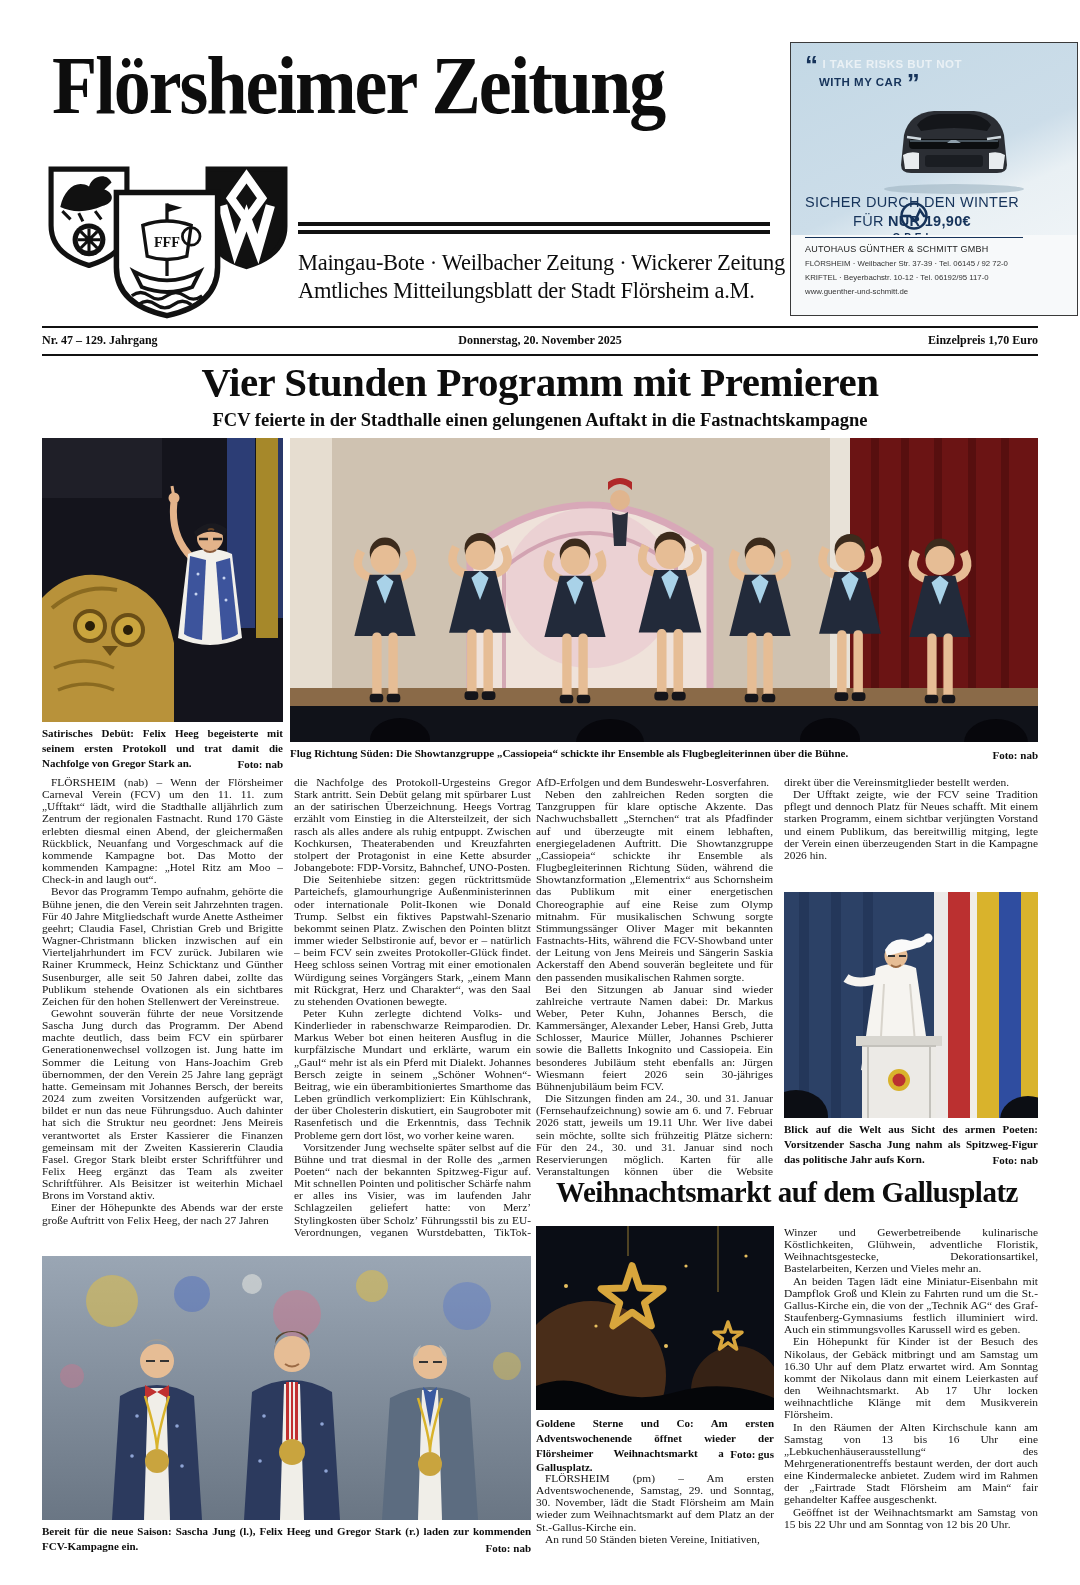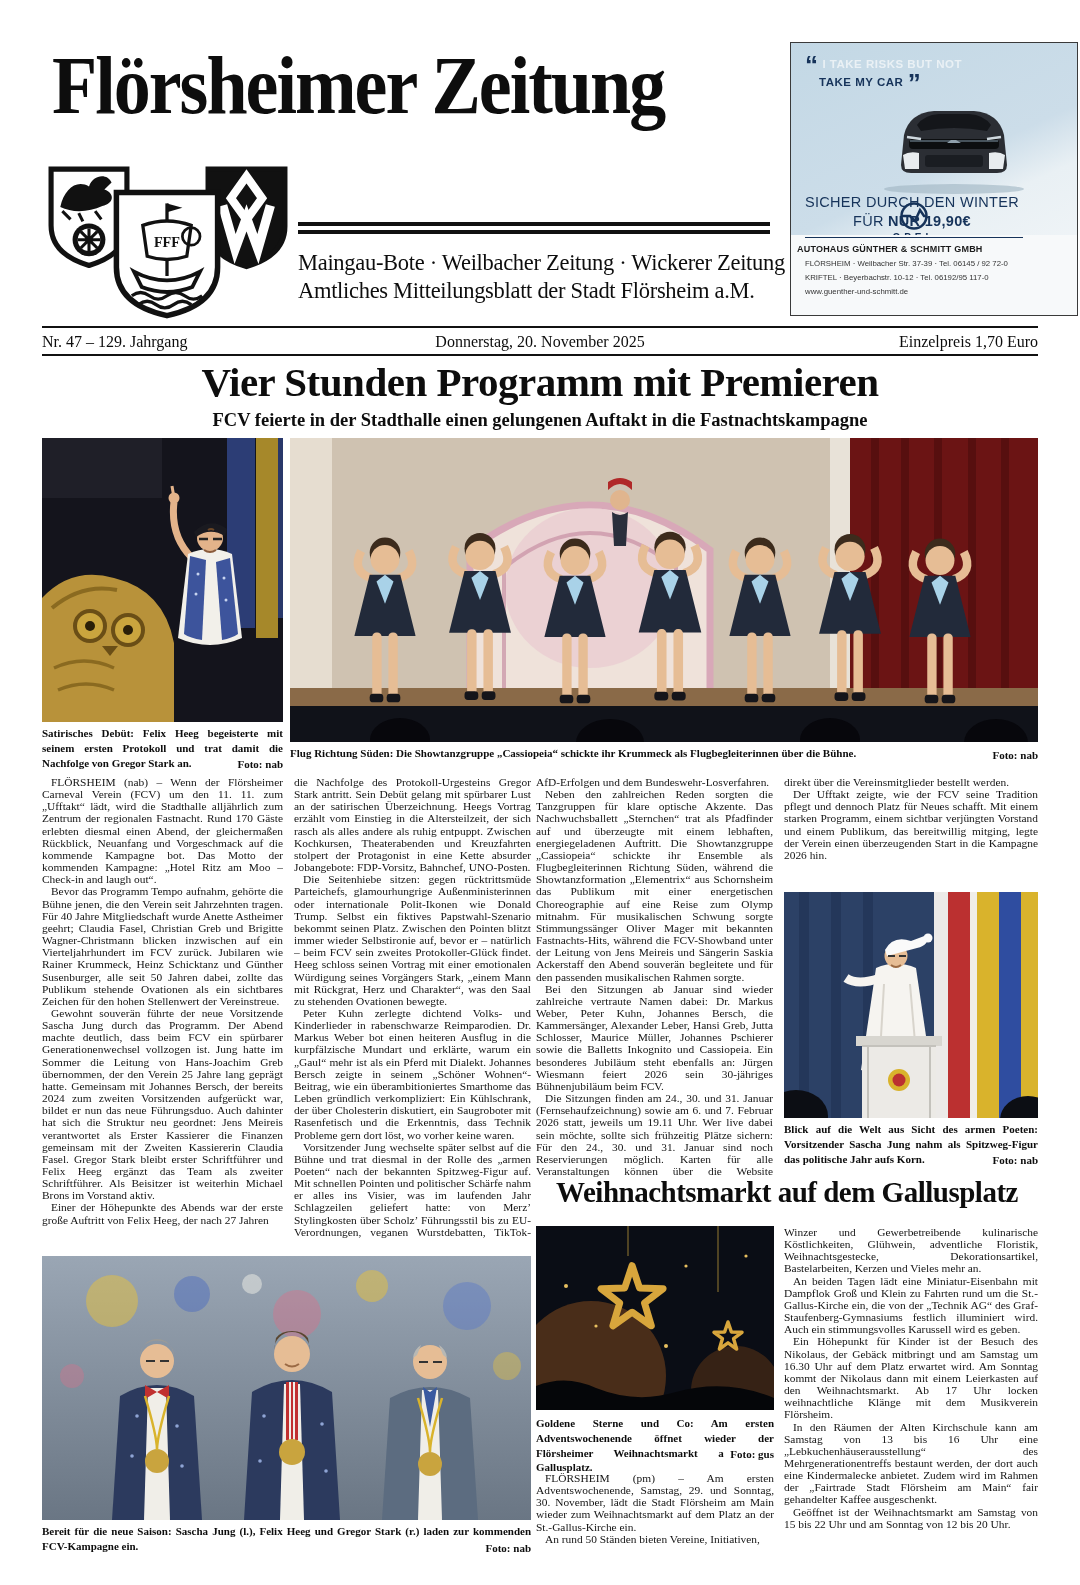--- a/index.html
+++ b/index.html
@@ -23,25 +23,25 @@
   .ad-q1{font-size:11.5px;font-weight:bold;color:#eaf1f5;letter-spacing:.5px;}
   .ad-q2{font-size:11.5px;font-weight:bold;color:#16335a;letter-spacing:.5px;}
   .ad-car{position:absolute;left:88px;top:52px;}
   .ad-logo{position:absolute;left:88px;top:158px;width:70px;text-align:center;color:#16335a;}
   .ad-logo .opel-word{font-size:10px;font-weight:bold;letter-spacing:4px;margin-top:1px;}
   .ad-logo .opel-sub{font-size:7px;font-weight:bold;letter-spacing:.5px;}
   .ad-bottom{position:absolute;left:0;bottom:0;width:100%;height:80px;background:#f7f9fa;}
   .ad-head{position:absolute;left:14px;top:-42px;color:#16335a;font-size:14.5px;letter-spacing:.3px;line-height:19px;text-align:center;}
   .ad-head b{font-weight:bold;}
   .ad-rule{position:absolute;left:14px;top:2px;width:218px;height:1px;background:#16335a;}
-  .ad-dealer{position:absolute;left:6px;top:9px;font-size:9px;font-weight:bold;color:#1b1b1b;letter-spacing:.2px;}
+  .ad-dealer{position:absolute;left:14px;top:9px;font-size:9px;font-weight:normal;color:#1b1b1b;letter-spacing:.2px;}
   .ad-addr{position:absolute;left:14px;font-size:7.8px;color:#333;white-space:nowrap;}
   
   .hr{position:absolute;background:#111;}
-  .dateline{font-size:16px;font-weight:normal;color:#0d0d0d;}
+  .dateline{font-size:12px;font-weight:bold;color:#0d0d0d;}
   
   .headline1{left:42px;top:358px;width:996px;text-align:center;font-size:41px;font-weight:bold;color:#0d0d0d;letter-spacing:-0.5px;}
   .subhead1{left:42px;top:410px;width:996px;text-align:center;font-size:18.5px;font-weight:bold;color:#0d0d0d;}
   .headline2{left:536px;top:1176px;width:502px;text-align:center;font-size:29px;font-weight:bold;color:#0d0d0d;letter-spacing:-0.5px;}
   
   .photo{position:absolute;overflow:hidden;background:#222;}
   .photo svg{display:block;width:100%;height:100%;}
   
   .caption{position:absolute;font-size:11px;font-weight:bold;line-height:14.8px;text-align:justify;color:#0d0d0d;}
   .caption .credit{position:absolute;right:0;bottom:0;background:#fff;padding-left:6px;}
@@ -90,21 +90,21 @@
   </div>
 
   <div class="abs rule2"></div>
   <div class="abs mast-sub mast-sub1">Maingau-Bote · Weilbacher Zeitung · Wickerer Zeitung</div>
   <div class="abs mast-sub mast-sub2">Amtliches Mitteilungsblatt der Stadt Flörsheim a.M.</div>
 
   <div class="abs ad">
     <div class="ad-quote">
       <span class="qmark">“</span>
       <span class="ad-q1">I TAKE RISKS BUT NOT</span><br>
-      <span class="ad-q2" style="margin-left:14px;">TAKE MY CAR</span>
+      <span class="ad-q2" style="margin-left:14px;">WITH MY CAR</span>
       <span class="qmark">”</span>
     </div>
     <div class="ad-car">
       <svg width="150" height="100" viewBox="0 0 150 100">
         <ellipse cx="75" cy="94" rx="70" ry="5" fill="#9fb4c2" opacity="0.6"></ellipse>
         <path d="M25,40 Q30,18 55,16 L95,16 Q120,18 125,40 L128,70 Q128,78 118,78 L32,78 Q22,78 22,70 Z" fill="#2b2e34"></path>
         <path d="M38,30 Q45,20 60,19 L90,19 Q105,20 112,30 L108,36 Q75,30 42,36 Z" fill="#14161a"></path>
         <rect x="30" y="44" width="90" height="10" rx="4" fill="#0c0e10"></rect>
         <path d="M31,46 h88" stroke="#5a6a74" stroke-width="1.5"></path>
         <path d="M68,48 h14 l-5,-3 h-5 z" fill="#8fa0ac"></path>
@@ -220,21 +220,21 @@
       <ellipse cx="540" cy="302" rx="30" ry="22" fill="#07070c"></ellipse>
       <ellipse cx="706" cy="305" rx="32" ry="24" fill="#07070c"></ellipse>
     </svg>
   </div>
 
   <div class="caption" style="left:42px;top:726px;width:241px;height:46px;">
     <span>Satirisches Debüt: Felix Heeg begeisterte mit seinem ersten Protokoll und trat damit die Nachfolge von Gregor Stark an.</span>
     <span class="credit">Foto: nab</span>
   </div>
   <div class="caption" style="left:290px;top:746px;width:748px;height:17px;">
-    <span>Flug Richtung Süden: Die Showtanzgruppe „Cassiopeia“ schickte ihr Krummeck als Flugbegleiterinnen über die Bühne.</span>
+    <span>Flug Richtung Süden: Die Showtanzgruppe „Cassiopeia“ schickte ihr Ensemble als Flugbegleiterinnen über die Bühne.</span>
     <span class="credit">Foto: nab</span>
   </div>
 
   <div class="col" style="left:42px;top:776px;width:241px;height:466px;">
       <p>FLÖRSHEIM (nab) – Wenn der Flörsheimer Carneval Verein (FCV) um den 11. 11. zum „Ufftakt“ lädt, wird die Stadthalle alljährlich zum Zentrum der regionalen Fastnacht. Rund 170 Gäste erlebten diesmal einen Abend, der gleichermaßen Rückblick, Neuanfang und Vorgeschmack auf die kommende Kampagne bot. Das Motto der kommenden Kampagne: „Hotel Ritz am Moo – Check-in and laugh out“.</p>
       <p>Bevor das Programm Tempo aufnahm, gehörte die Bühne jenen, die den Verein seit Jahrzehnten tragen. Für 40 Jahre Mitgliedschaft wurde Anette Astheimer geehrt; Claudia Fasel, Christian Greb und Brigitte Wagner-Christmann blicken inzwischen auf ein Vierteljahrhundert im FCV zurück. Jubilaren wie Rainer Krummeck, Heinz Schicktanz und Günther Susenburger, alle seit 50 Jahren dabei, zollte das Publikum stehende Ovationen als ein sichtbares Zeichen für den hohen Stellenwert der Vereinstreue.</p>
       <p>Gewohnt souverän führte der neue Vorsitzende Sascha Jung durch das Programm. Der Abend machte deutlich, dass beim FCV ein spürbarer Generationenwechsel vollzogen ist. Jung hatte im Sommer die Leitung von Hans-Joachim Greb übernommen, der den Verein 25 Jahre lang geprägt hatte. Gemeinsam mit Johannes Bersch, der bereits 2024 zum zweiten Vorsitzenden aufgerückt war, bildet er nun das neue Führungsduo. Auch dahinter hat sich die Struktur neu geordnet: Jens Meireis verantwortet als Erster Kassierer die Finanzen gemeinsam mit der Zweiten Kassiererin Claudia Fasel. Gregor Stark bleibt erster Schriftführer und Felix Heeg ergänzt das Team als zweiter Schriftführer. Als Beisitzer ist weiterhin Michael Brons im Vorstand aktiv.</p>
       <p>Einer der Höhepunkte des Abends war der erste große Auftritt von Felix Heeg, der nach 27 Jahren</p>
     </div>
   <div class="col" style="left:294px;top:776px;width:237px;height:462px;">

